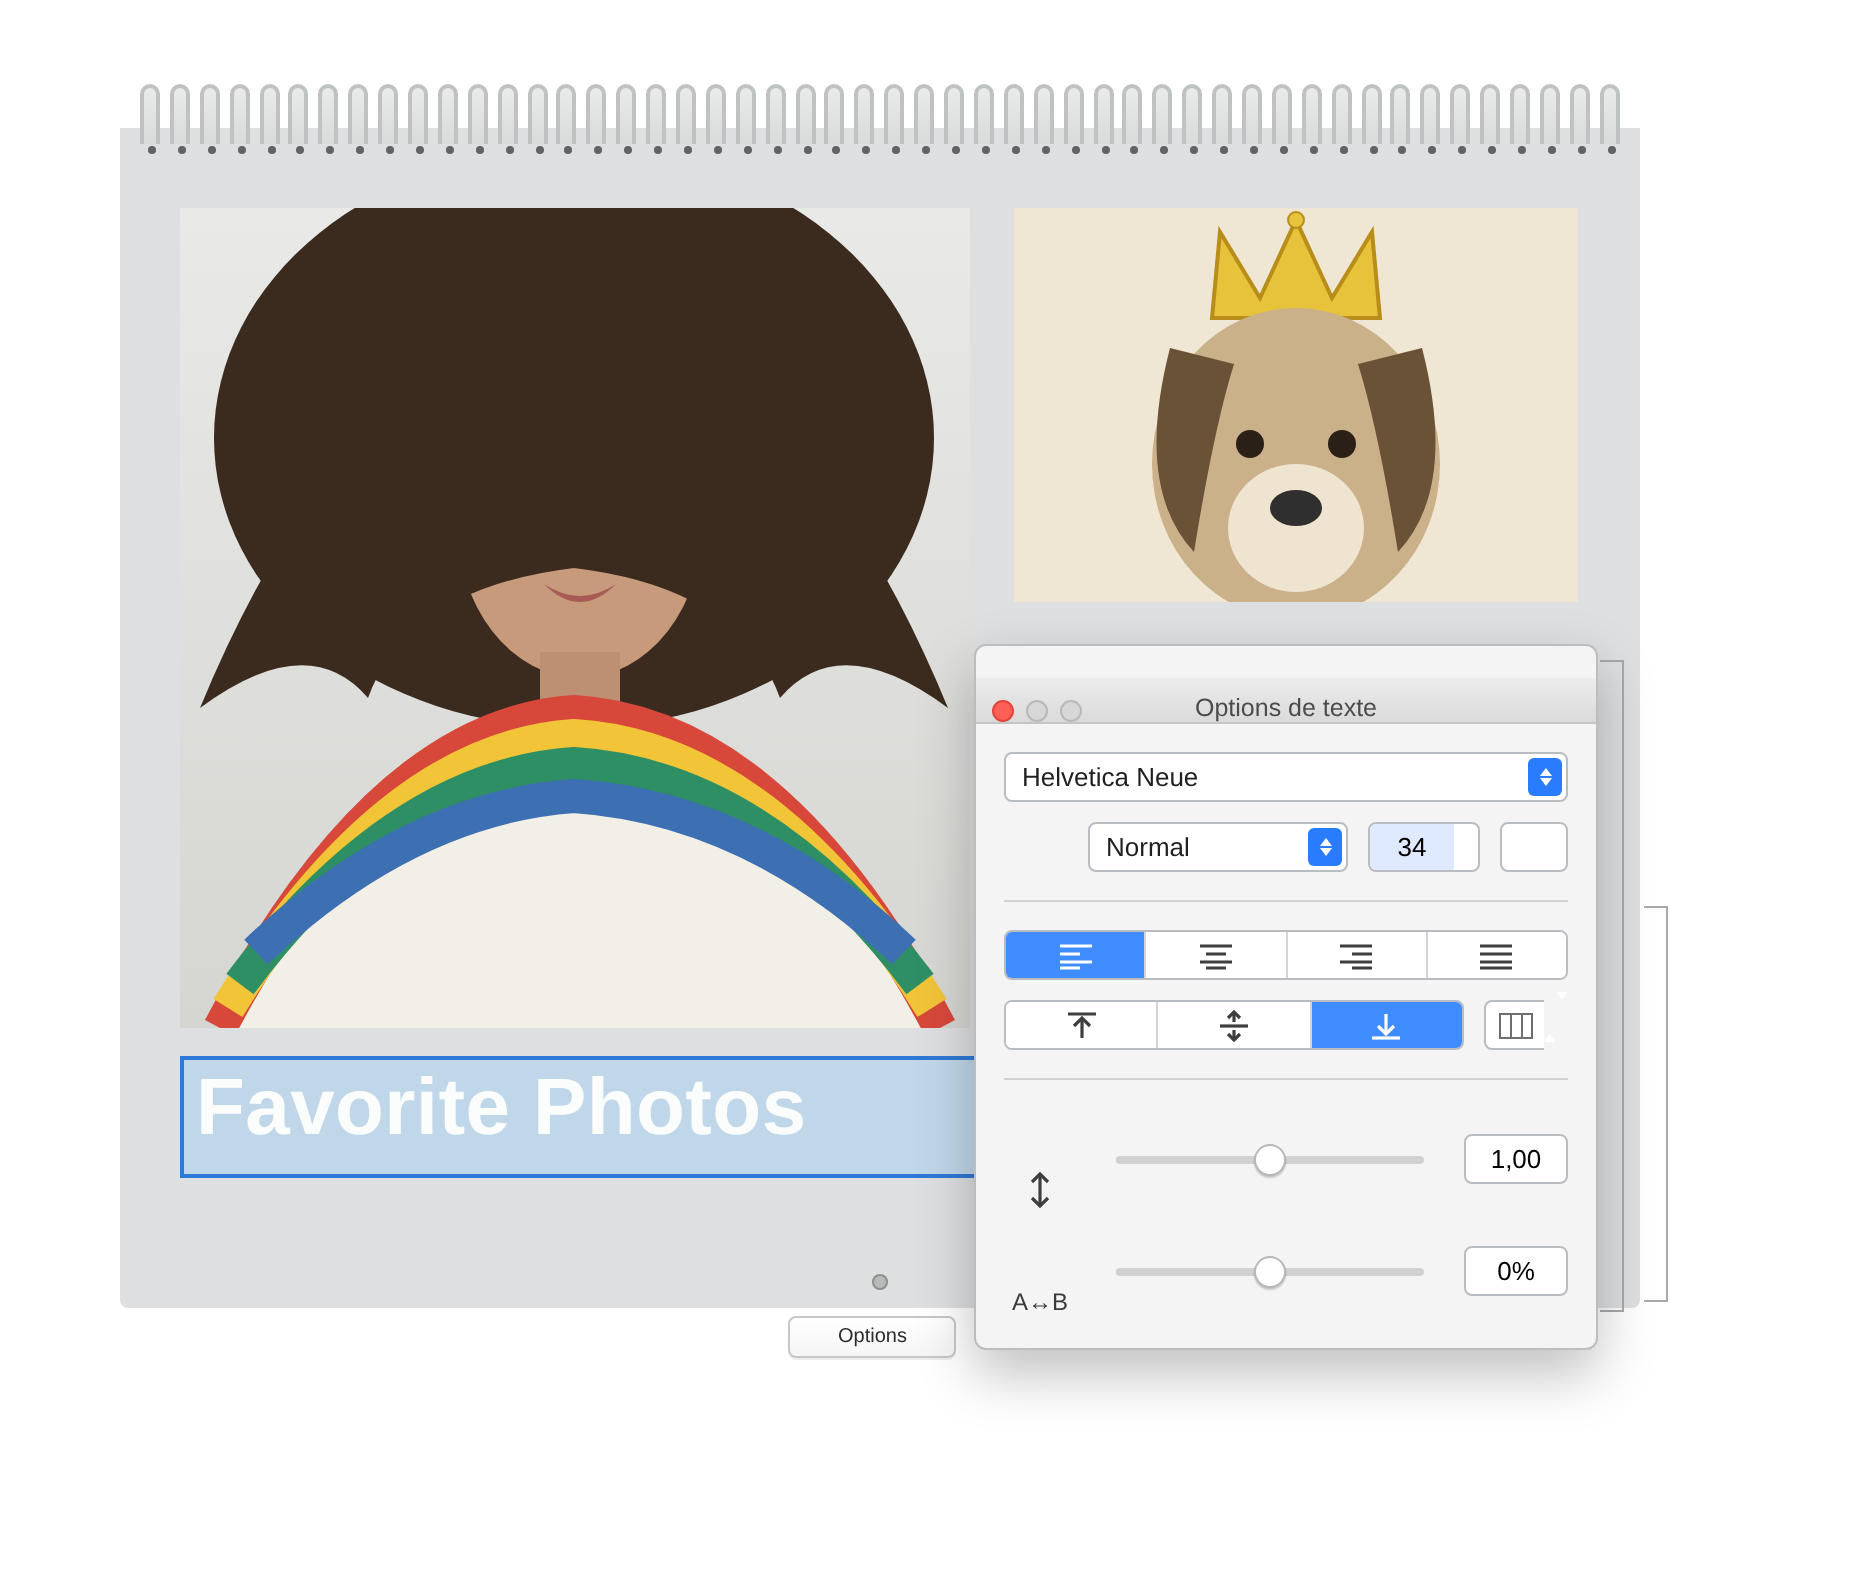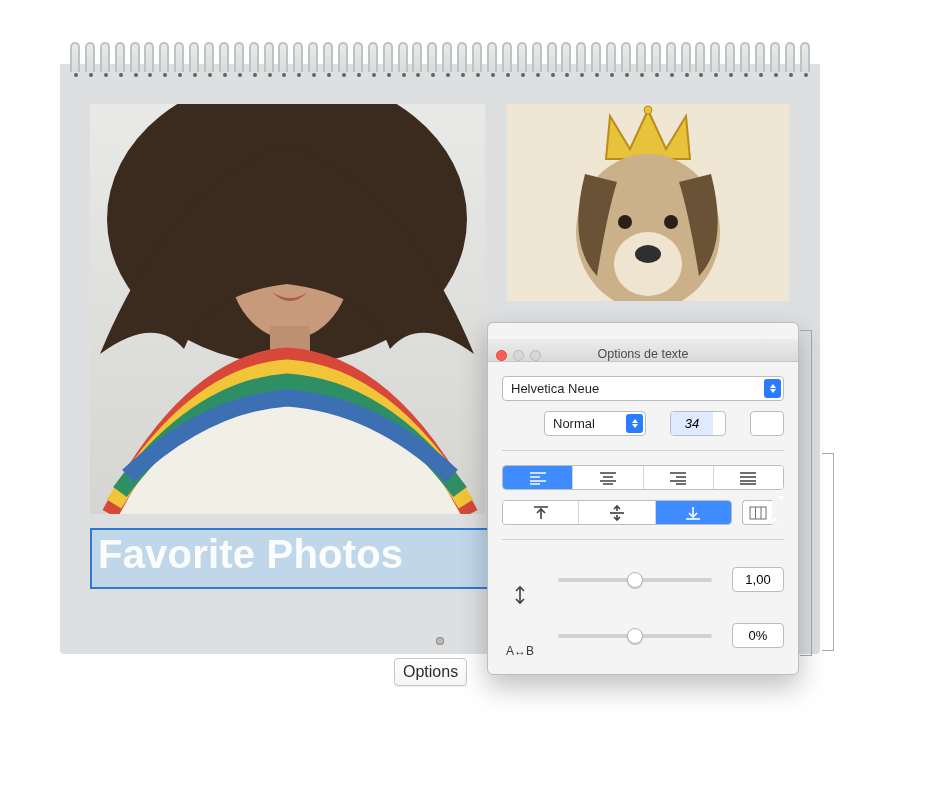--- a/index.html
+++ b/index.html
@@ -77,22 +77,22 @@
     font-size: 18px;
   }
 
   
   .options-btn {
     position: absolute;
     top: 658px; left: 394px;
     background: linear-gradient(#ffffff,#f5f5f6);
     border: 1px solid #c5c7c9;
     border-radius: 4px;
-    padding: 4px 8px;
-    font-size: 16px;
+    padding: 4px 24px;
+    font-size: 10px;
     color: #2b2b2b;
     box-shadow: 0 1px 0 rgba(0,0,0,.07);
   }
 
   
   .tpanel {
     position: absolute;
     top: 322px; left: 487px;
     width: 312px;
     background: #f4f4f4;
@@ -139,29 +139,29 @@
     display:flex; flex-direction:column; align-items:center; justify-content:center;
     gap:1px;
   }
   .caret::before, .caret::after{
     content:""; width:0; height:0;
     border-left:3px solid transparent; border-right:3px solid transparent;
   }
   .caret::before{ border-bottom:4px solid #fff; }
   .caret::after { border-top:4px solid #fff; }
 
-  .row2 { display:flex; gap:24px; margin-top:10px; align-items:flex-start;padding-left:42px; }
+  .row2 { display:flex; gap:10px; margin-top:10px; align-items:flex-start;padding-left:42px; }
   .sel-weight { flex: 1 1 auto; }
   .sel-size {
     display:flex; align-items:stretch; width:56px; height:25px;
     border:1px solid #b9bcc0; border-radius:4px; overflow:hidden; background:#fff;
   }
   .sel-size input{
     width:100%; border:none; background:#dfe9ff;
-    font-size:13px; text-align:center; outline:none;font-style:italic;
+    font-size:13px; text-align:center; outline:none;
   }
   .sel-size .caret { border-radius:0; }
 
   .swatch {
     width:34px; height:25px;
     border:1px solid #b9bcc0; border-radius:4px;
     background:#ffffff;
   }
 
   .divider { height:1px; background:#d0d1d3; margin:14px 0; }

